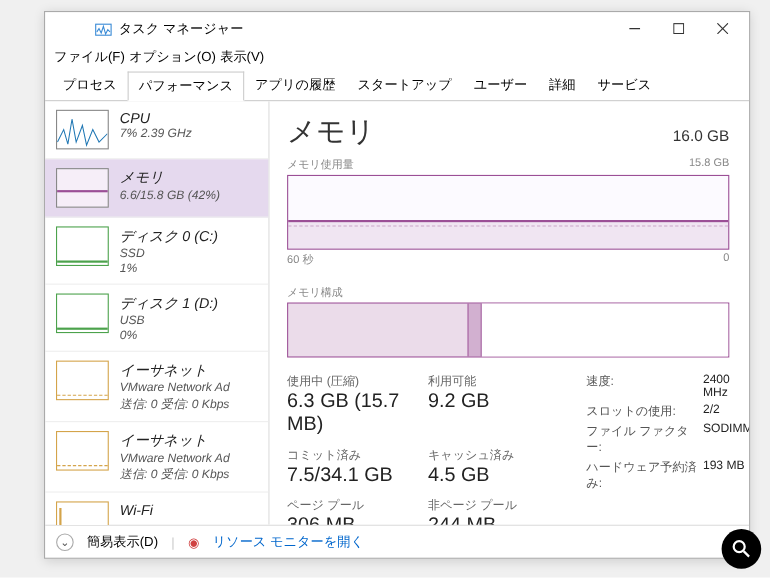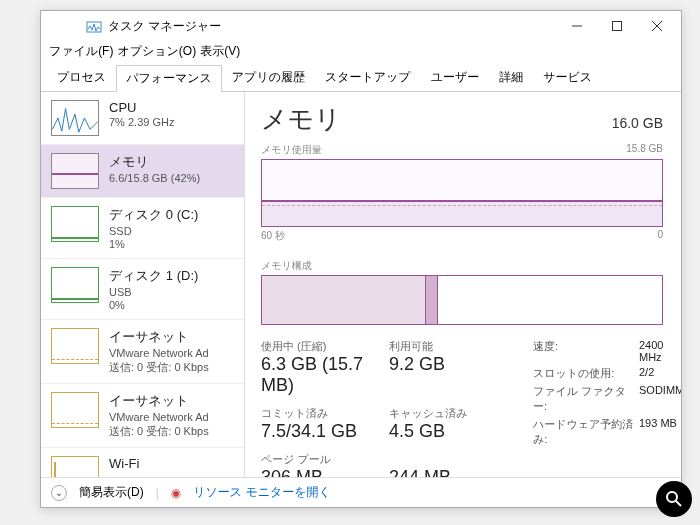--- a/index.html
+++ b/index.html
@@ -11,21 +11,21 @@
   .win-btn { width: 40px; height: 28px; display: flex; align-items: center; justify-content: center; color: #333; }
   .menubar { display: flex; gap: 4px; padding: 2px 8px 4px; font-size: 12px; }
   .tabs { display: flex; border-bottom: 1px solid #ccc; padding: 0 6px; font-size: 12px; }
   .tab { padding: 4px 9px; border: 1px solid transparent; cursor: default; }
   .tab.active { border: 1px solid #ccc; border-bottom: 1px solid #fff; background: #fff; position: relative; top: 1px; }
   .content { flex: 1; display: flex; overflow: hidden; }
   .sidebar { width: 204px; border-right: 1px solid #ddd; overflow-y: auto; }
   .side-item { display: flex; padding: 8px 10px; gap: 10px; border-bottom: 1px solid #eee; }
   .side-item.selected { background: #e5d9ee; }
   .side-thumb { width: 48px; height: 36px; border: 1px solid #888; background: #fff; position: relative; flex-shrink: 0; }
-  .side-info { display: flex; flex-direction: column; gap: 1px; }
+  .side-info { display: flex; flex-direction: column; gap: 1px; font-style: italic; }
   .side-title { font-size: 13px; color: #222; }
   .side-sub { font-size: 11px; color: #555; }
   .main { flex: 1; padding: 10px 18px 6px 16px; position: relative; overflow: hidden; }
   .main-header { display: flex; justify-content: space-between; align-items: baseline; }
   .main-title { font-size: 26px; font-weight: 300; color: #333; }
   .main-total { font-size: 14px; color: #333; }
   .chart-label-row { display: flex; justify-content: space-between; font-size: 10px; color: #888; margin-top: 6px; }
   .chart1 { height: 68px; border: 1px solid #9B4F96; margin-top: 2px; position: relative; background: #fcfaff; }
   .chart1-line { position: absolute; left: 0; right: 0; bottom: 36%; height: 2px; background: #9B4F96; }
   .chart1-fill { position: absolute; left: 0; right: 0; bottom: 0; height: 36%; background: rgba(155,79,150,0.12); }
@@ -207,20 +207,21 @@
               <span class="stat-lbl">キャッシュ済み</span>
             </div>
             <div class="stat-vals">
               <span class="stat-val">7.5/34.1 GB</span>
               <span class="stat-val">4.5 GB</span>
             </div>
           </div>
           <div class="stat-row">
             <div class="stat-lbls">
               <span class="stat-lbl">ページ プール</span>
+              <span class="stat-lbl">非ページ プール</span>
             </div>
             <div class="stat-vals">
               <span class="stat-val">306 MB</span>
               <span class="stat-val">244 MB</span>
             </div>
           </div>
         </div>
         <div class="stats-right">
           <div class="kv-row">
               <span class="kv-k">速度:</span>

